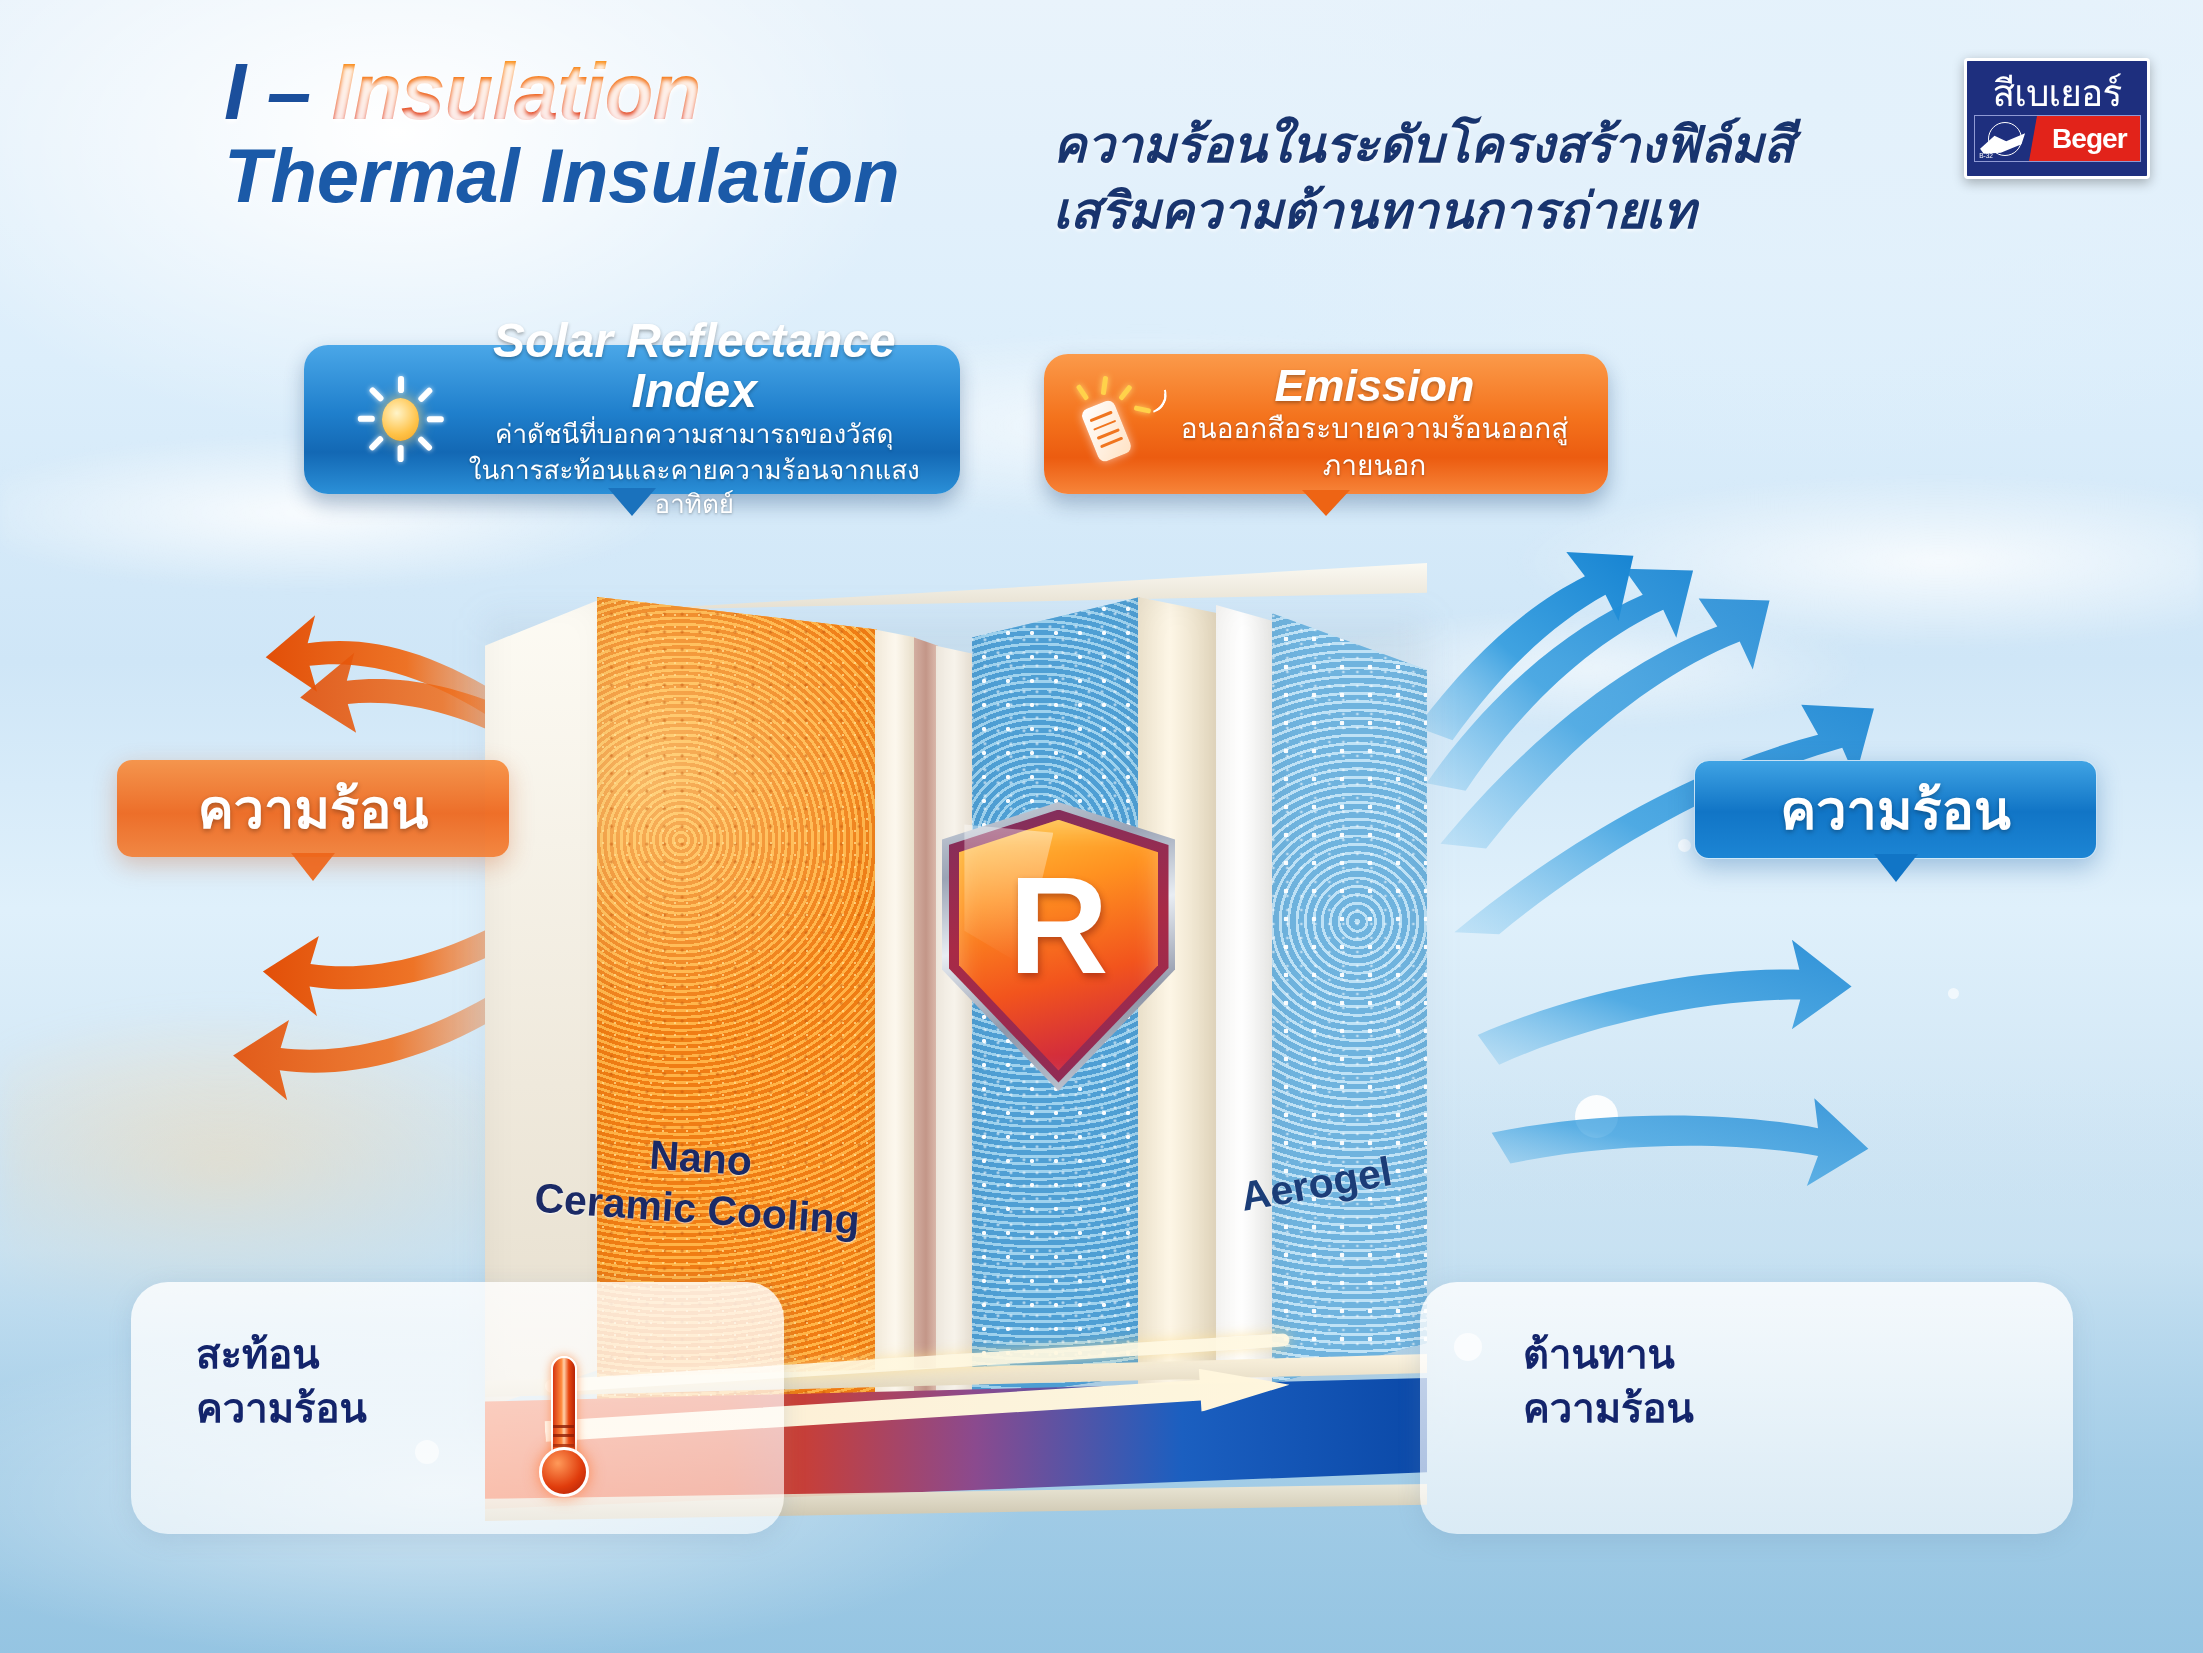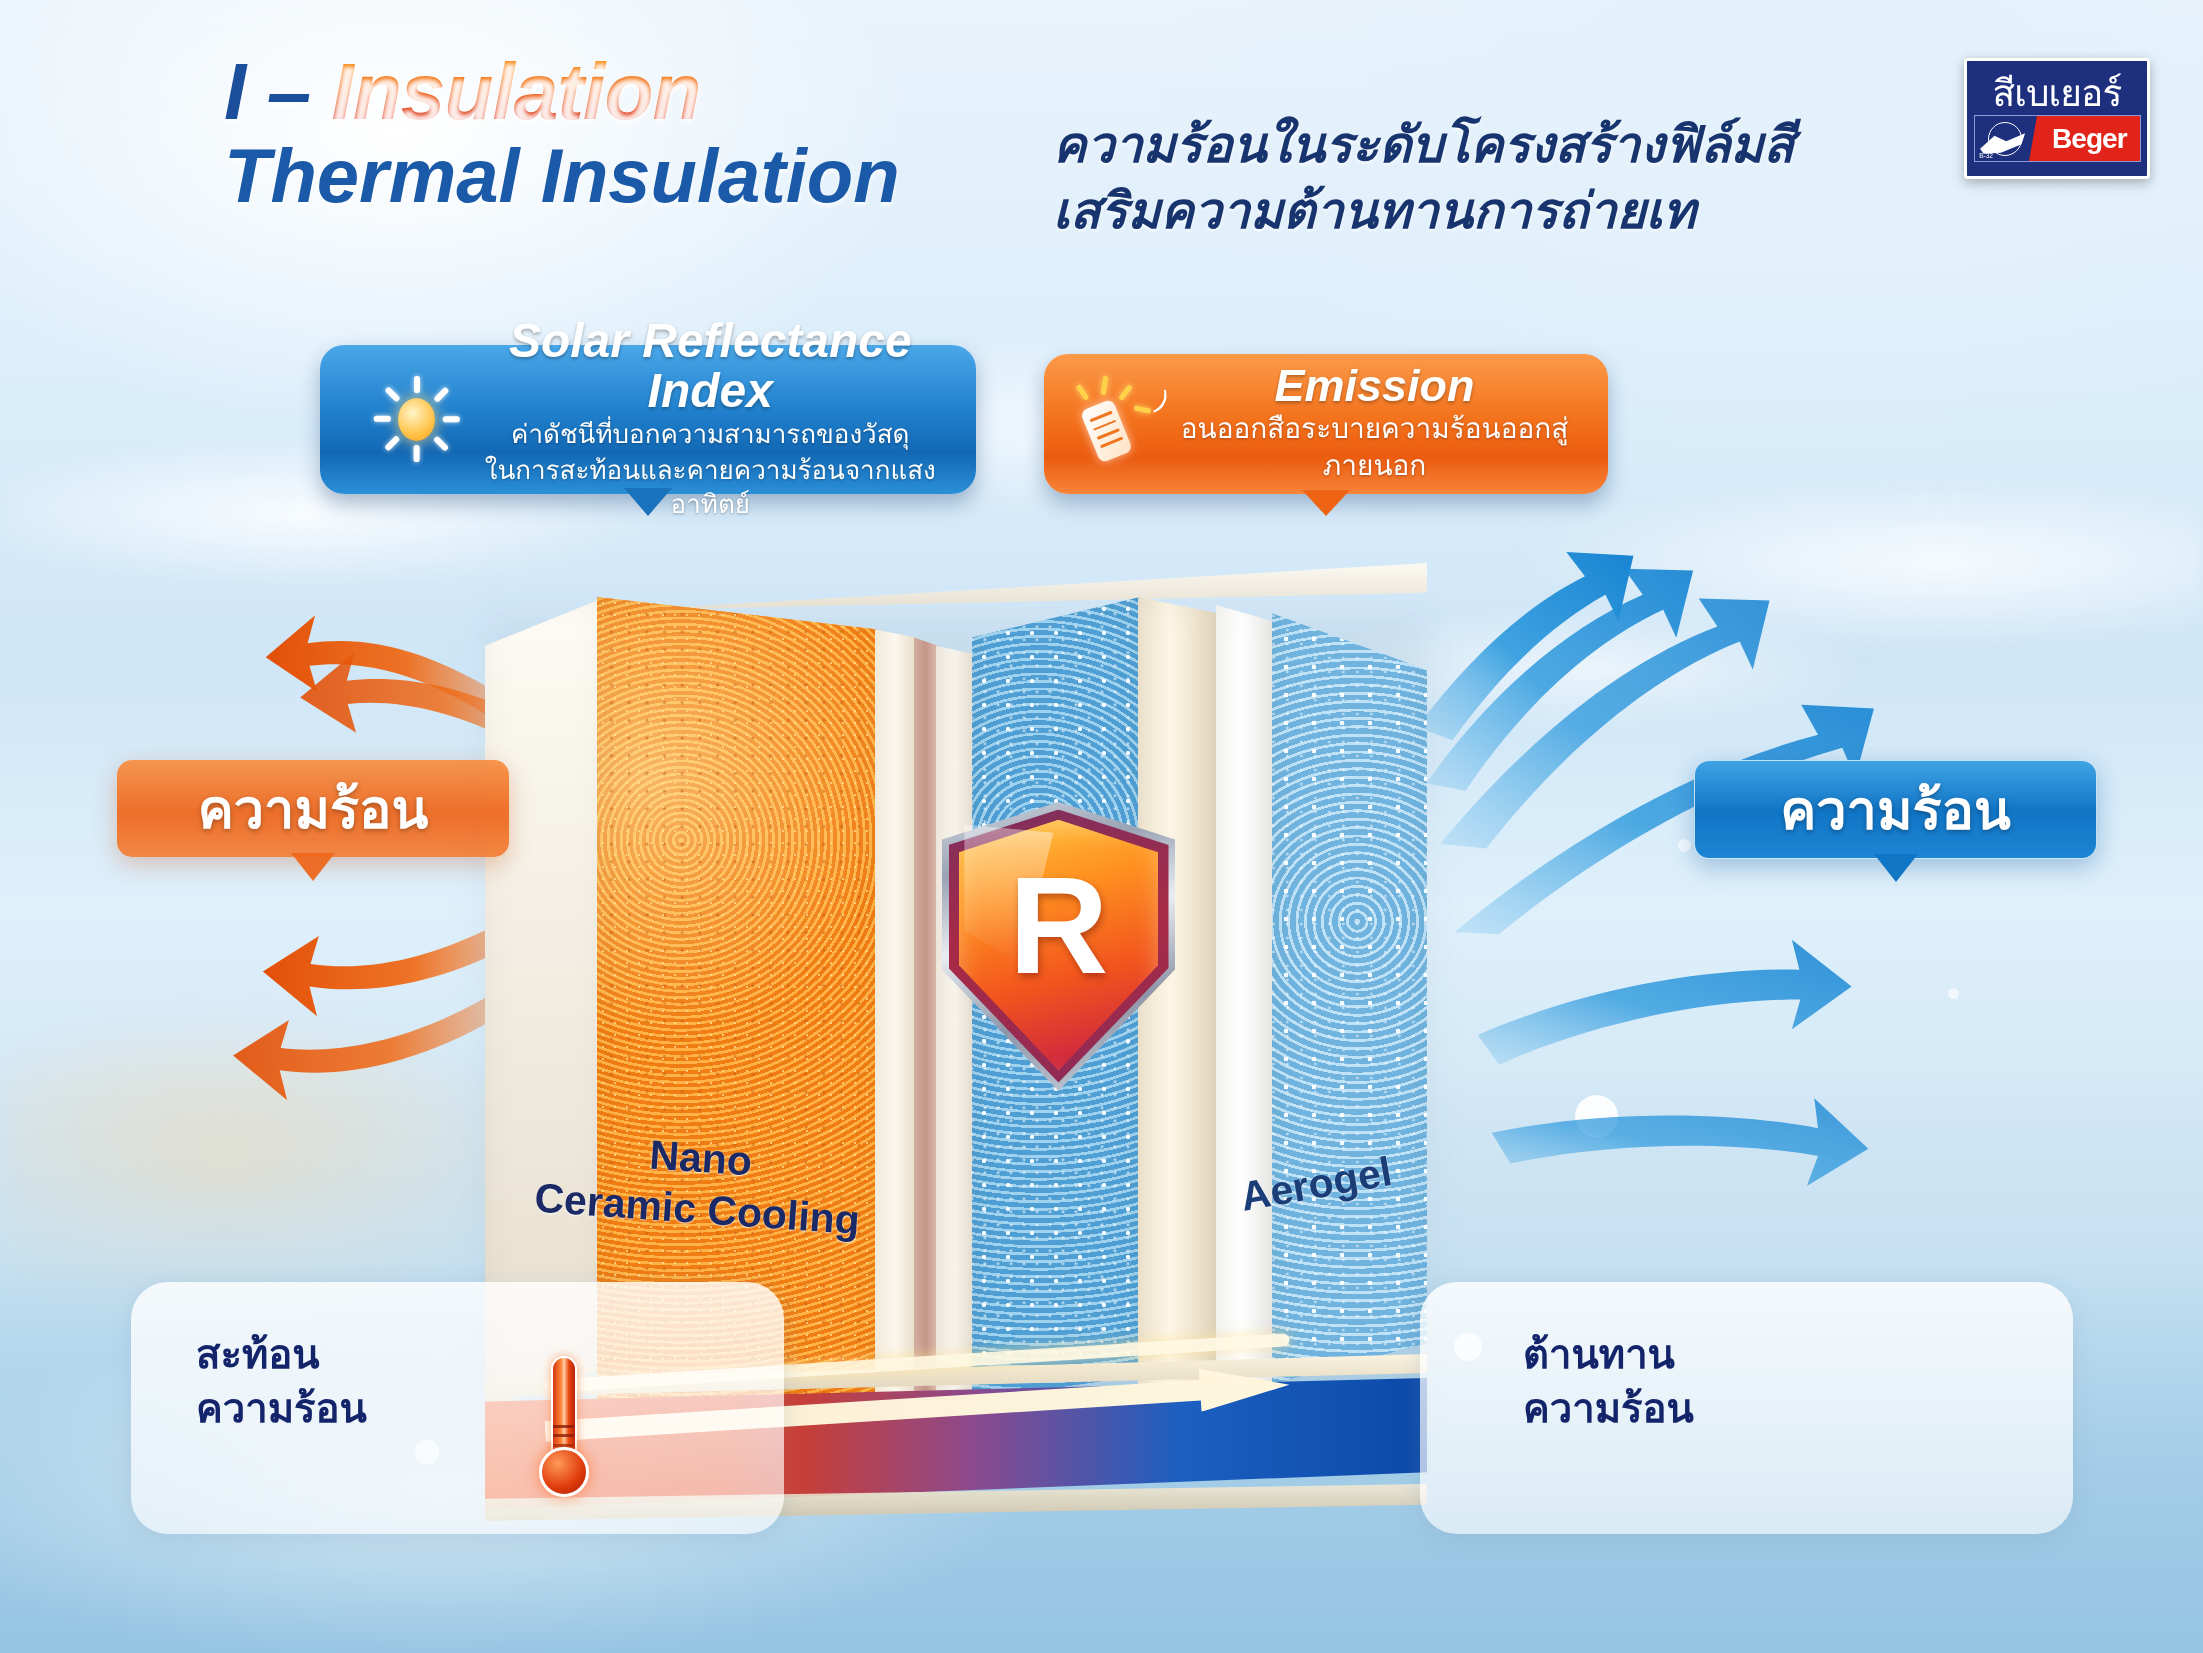--- a/index.html
+++ b/index.html
@@ -72,21 +72,21 @@
   .logo-mark .b32{position:absolute;left:4.7px;bottom:1.9px;color:#fff;font-size:6.5px;}
   .logo-beger{flex:1;background:#e2231a;transform:skewX(-10deg);margin-right:-5.6px;
               display:flex;align-items:center;justify-content:center;}
   .logo-beger span{transform:skewX(10deg);color:#fff;font-size:28px;font-weight:bold;letter-spacing:-0.9px;}
 
   
   .badge{position:absolute;border-radius:24px;box-shadow:0 9.3px 20.5px rgba(20,60,110,.32);
          display:flex;align-items:center;padding:15px 26px 17px 20.5px;box-sizing:border-box;}
   .badge::after{content:"";position:absolute;left:50%;bottom:-22.4px;transform:translateX(-50%);
                 width:0;height:0;border-left:24px solid transparent;border-right:24px solid transparent;}
-  .badge-blue{left:320px;top:345px;width:656px;height:149px;
+  .badge-blue{left:304px;top:345px;width:656px;height:149px;
     background:linear-gradient(180deg,#4aa7e8 0%,#1f7fcc 46%,#1368b4 72%,#2b90d8 100%);padding-left:48px;}
   .badge-blue::after{border-top:28px solid #1a72bd;}
   .badge-orange{left:1044px;top:354px;width:564px;height:140px;
     background:linear-gradient(180deg,#fb9a4a 0%,#f4731d 45%,#ec5c10 74%,#f7853a 100%);}
   .badge-orange::after{border-top:26px solid #ee6414;}
   .badge-ico{width:97px;height:97px;flex:0 0 97px;position:relative;margin-right:5.6px;}
   .badge-txt{flex:1;text-align:center;color:#fff;}
   .badge-h{font-size:48px;font-weight:bold;font-style:italic;line-height:1.05;
            text-shadow:0 1.9px 3.7px rgba(0,0,0,.3);}
   .badge-h.sm{font-size:45px;}

